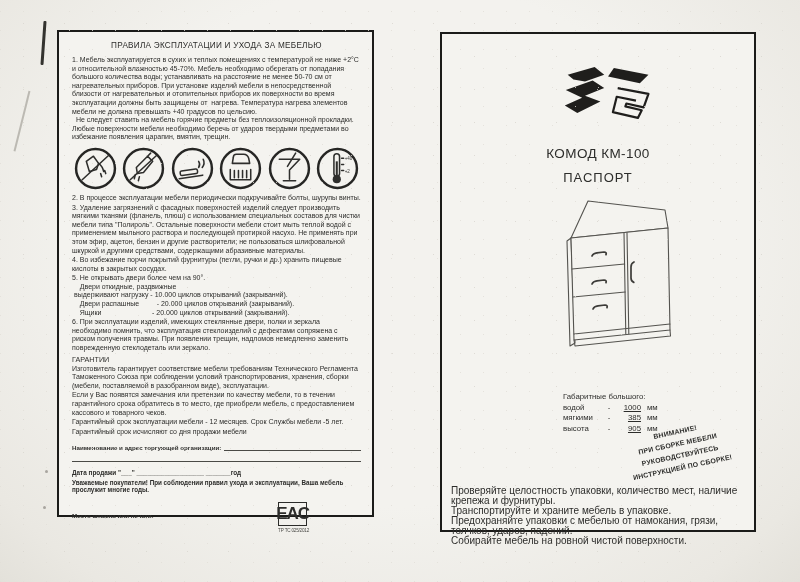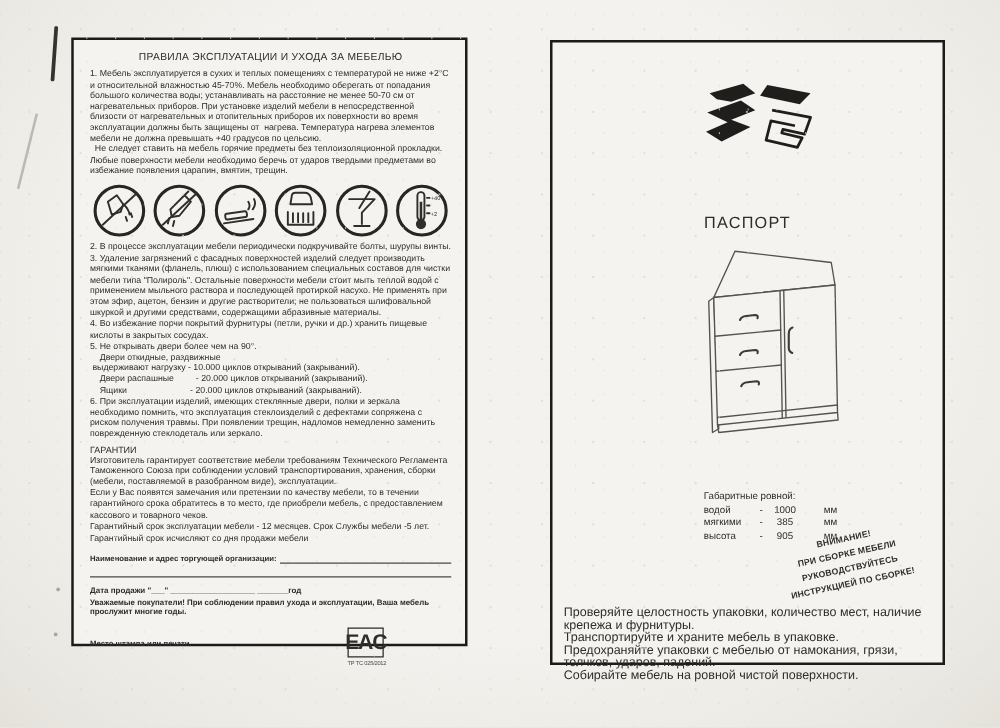--- a/index.html
+++ b/index.html
@@ -42,21 +42,21 @@
 
   
   .brand-logo{position:absolute;left:118px;top:28px;width:100px;height:58px;}
   .product-title{position:absolute;left:0;top:112px;width:100%;text-align:center;font-size:13.5px;letter-spacing:.4px;}
   .doc-type{position:absolute;left:0;top:136px;width:100%;text-align:center;font-size:13px;letter-spacing:1px;}
   .drawing{position:absolute;left:124px;top:164px;width:112px;height:152px;}
   .dims{position:absolute;left:121px;top:358px;font-size:7.8px;line-height:10.5px;}
   .dims .row{display:flex;}
   .dims .lab{width:40px;}
   .dims .sep{width:12px;text-align:center;}
-  .dims .val{width:26px;text-align:center;margin-right:18px;}
+  .dims .val{width:26px;text-align:right;margin-right:6px;text-decoration:underline;}
   .warning{position:absolute;left:158px;top:392px;width:158px;text-align:center;
            font-size:6.9px;font-weight:bold;line-height:1.75;letter-spacing:.2px;
            transform:rotate(-12deg);white-space:pre-line;}
   .notes{position:absolute;left:9px;right:5px;top:452px;font-size:10px;line-height:10px;white-space:pre-line;}
 
   svg .ink{stroke:#2e2e2c;fill:none;stroke-width:1.5;stroke-linecap:round;stroke-linejoin:round;}
   svg .ring{stroke:#262624;fill:none;stroke-width:2.4;}
 </style>
 </head>
 <body>
@@ -148,20 +148,21 @@
 
   <div class="page rp">
 
     <svg class="brand-logo" viewBox="0 0 104 58">
       <path d="M8 12 L36 4 L46 12 L26 19 L14 17 Z" fill="#1f1e1c"></path>
       <path d="M6 28 L34 18 L46 26 L26 34 L42 40 L18 52 L5 44 L23 36 Z" fill="#1f1e1c"></path>
       <path d="M56 5 L92 12 L83 21 L50 14 Z" fill="#1f1e1c"></path>
       <path d="M60 26 L92 32 L87 46 L69 42 L68 45 L85 49 L81 57 L55 51 L59 35 L79 39" fill="none" stroke="#1f1e1c" stroke-width="2.3" stroke-linejoin="round"></path>
     </svg>
 
+    <div class="product-title">КОМОД КМ-100</div>
     <div class="doc-type">ПАСПОРТ</div>
 
     <svg class="drawing" viewBox="0 0 112 152">
       <g fill="#f4f3ef" stroke="#54534f" stroke-width="1.1" stroke-linejoin="round" stroke-linecap="round">
         <polygon points="5,40 22,3 99,12 102,30"></polygon>
         <polygon points="1,43 5,40 9,145 4,148"></polygon>
         <polygon points="5,40 102,30 104,132 8,142"></polygon>
         <line x1="58" y1="35" x2="59.8" y2="136"></line>
         <line x1="61" y1="34.7" x2="62.8" y2="135.7"></line>
         <line x1="6" y1="71" x2="58.6" y2="66"></line>
@@ -171,21 +172,21 @@
       </g>
       <g fill="none" stroke="#3c3b38" stroke-width="1.7" stroke-linecap="round">
         <path d="M26 58 c1 -2.6 3 -3 5 -3.2 l7 -0.8 c2 0 2.6 1 2 2.6"></path>
         <path d="M26 86 c1 -2.6 3 -3 5 -3.2 l7 -0.8 c2 0 2.6 1 2 2.6"></path>
         <path d="M27 111 c1 -2.6 3 -3 5 -3.2 l7 -0.8 c2 0 2.6 1 2 2.6"></path>
         <path d="M68 64 c-2.4 1 -3 3 -3 5 l0 11 c0 2 1 3.6 2.8 4.4"></path>
       </g>
     </svg>
 
     <div class="dims">
-      <div>Габаритные ровной:</div>
+      <div>Габаритные большого:</div>
       <div class="row">
         <span class="lab">водой</span>
         <span class="sep">-</span>
         <span class="val">1000</span>
         <span>мм</span>
       </div>
       <div class="row">
         <span class="lab">мягкими</span>
         <span class="sep">-</span>
         <span class="val">385</span>

